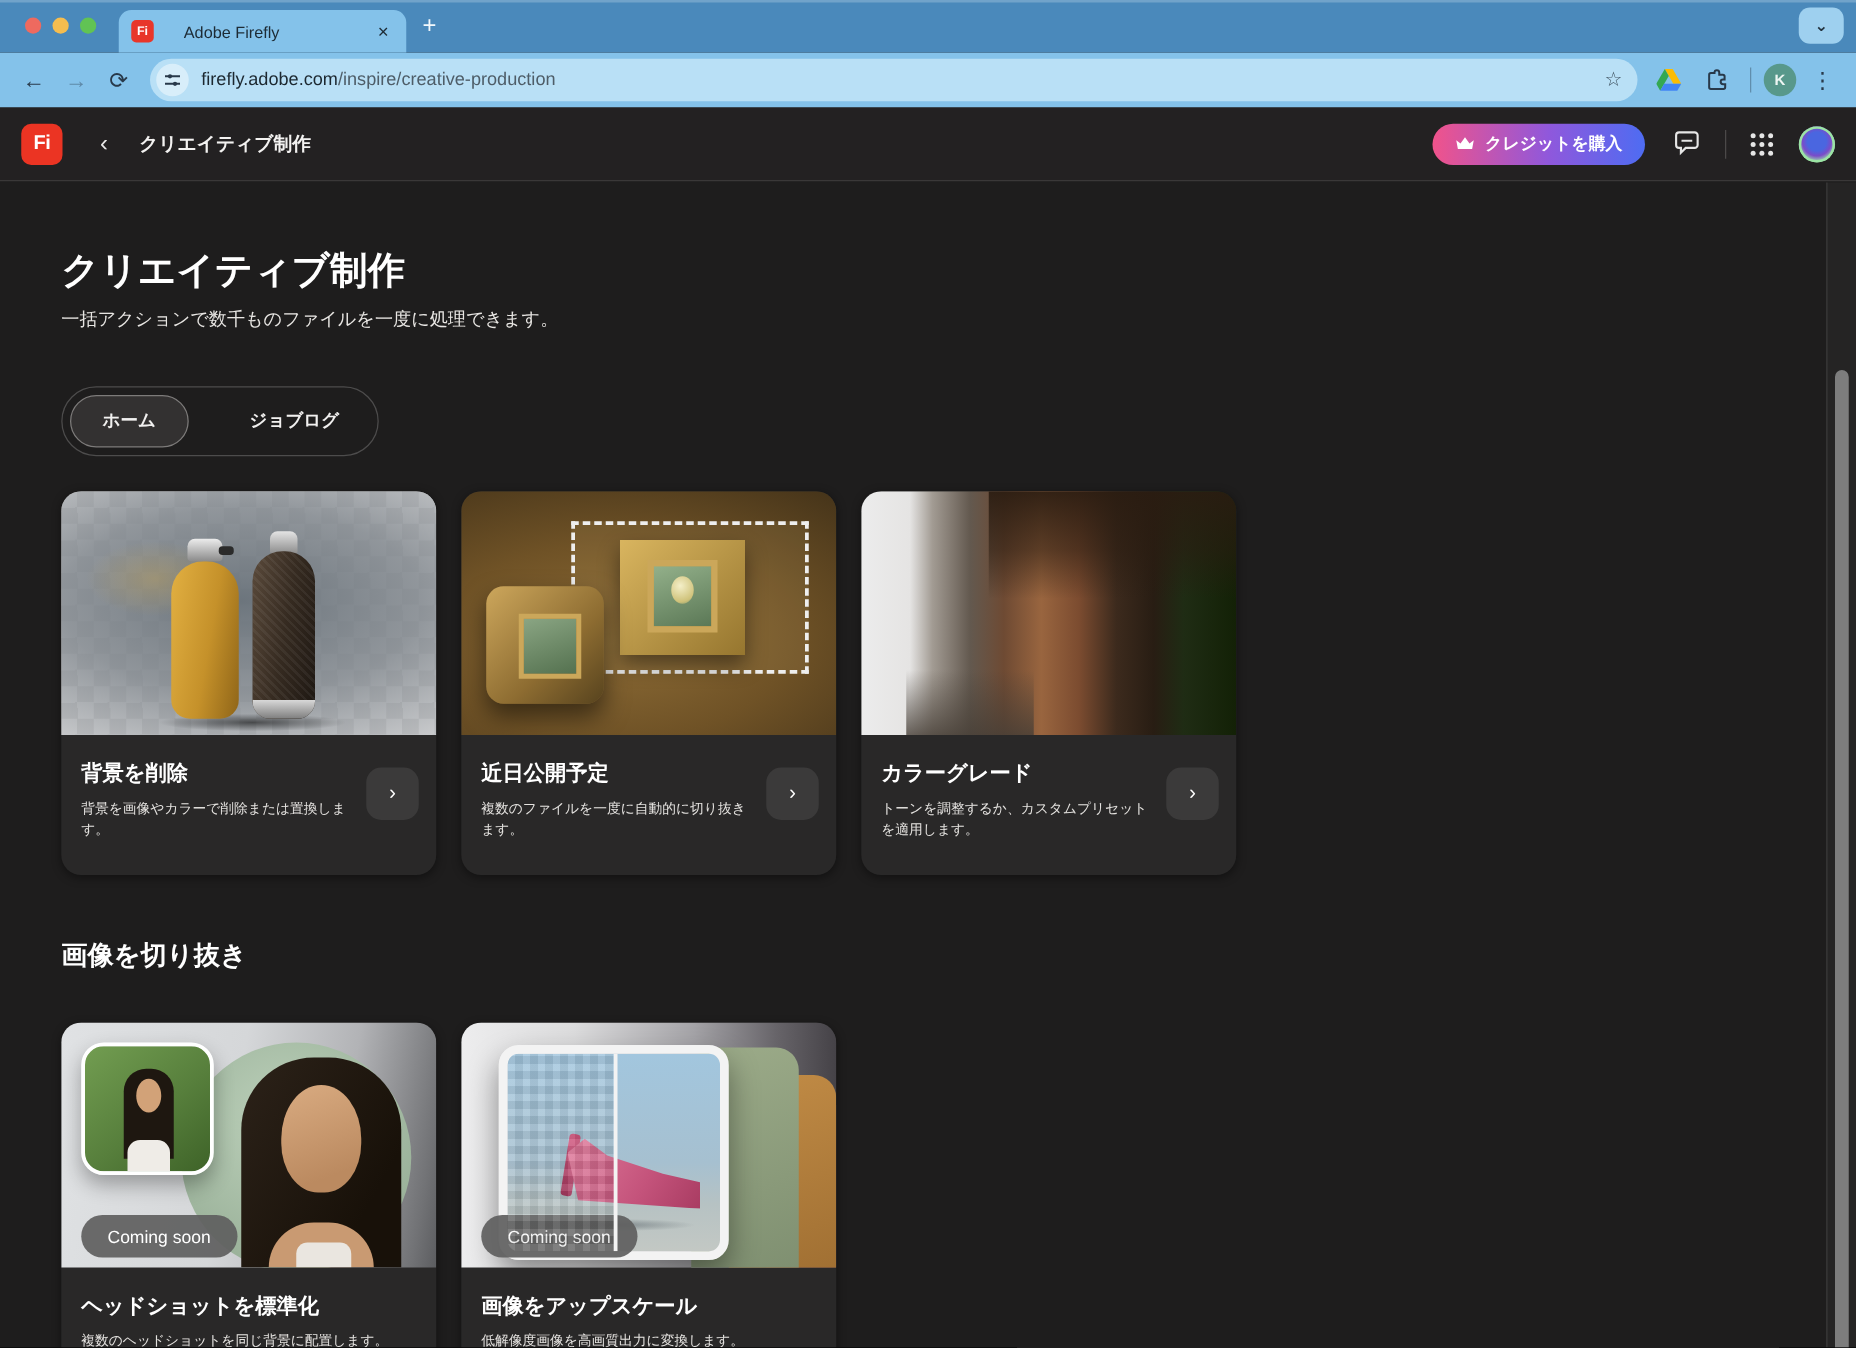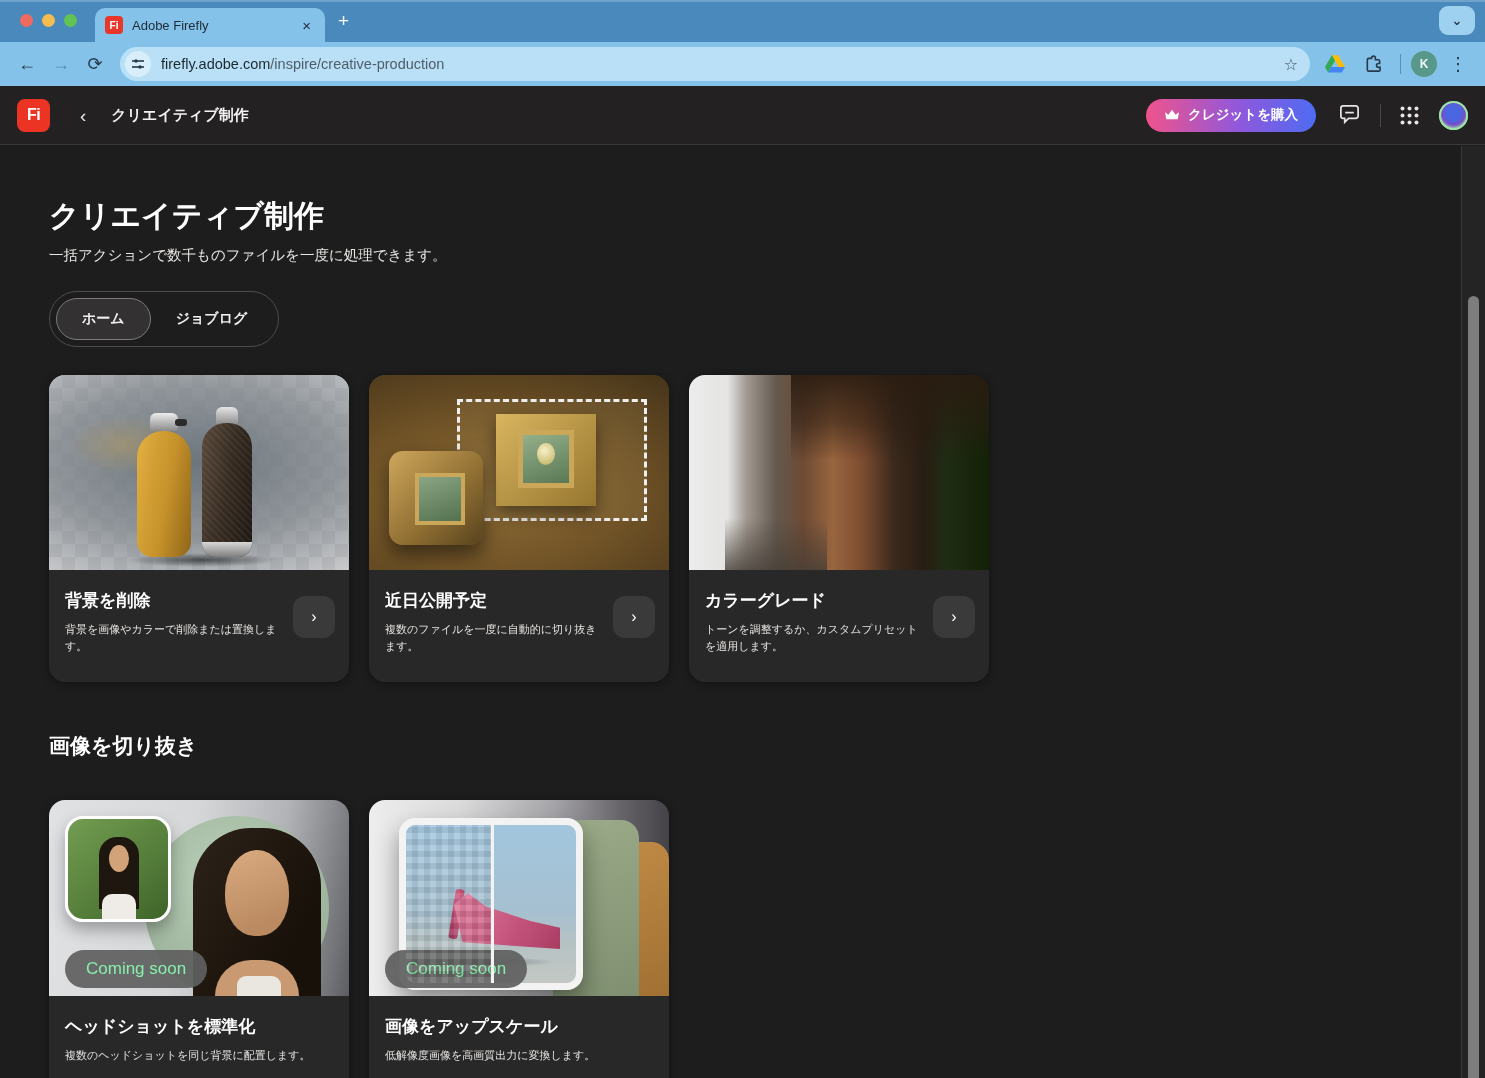--- a/index.html
+++ b/index.html
@@ -6,21 +6,21 @@
   html,body { background:#000; }
   #window { position:relative; width:1485px; height:1078px; overflow:hidden; background:#1e1d1d; }
 
   
   .tabstrip { position:relative; height:42px; background:#4a89bb; box-shadow:inset 0 2px 0 rgba(255,255,255,.22); }
   .traffic { position:absolute; top:14px; left:20px; display:flex; gap:9px; }
   .traffic span { width:13px; height:13px; border-radius:50%; }
   .tl-red { background:#ee6a5f; } .tl-yellow { background:#f5bd4f; } .tl-green { background:#61c354; }
   .tab { position:absolute; left:95px; top:8px; width:230px; height:34px; background:#84c2ea; border-radius:10px 10px 0 0; display:flex; align-items:center; padding:0 10px; }
   .tab-fav { width:18px; height:18px; border-radius:4px; background:#e8362a; color:#fff; font-size:10px; font-weight:700; display:flex; align-items:center; justify-content:center; }
-  .tab-title { margin-left:9px; font-size:13px; color:#1d2b35; flex:1; white-space:nowrap; overflow:hidden; }
+  .tab-title { margin-left:24px; font-size:13px; color:#1d2b35; flex:1; white-space:nowrap; overflow:hidden; }
   .tab-close { font-size:15px; color:#1d2b35; padding:0 4px; cursor:default; }
   .newtab-btn { position:absolute; left:338px; top:11px; font-size:19px; color:#f2f8fc; line-height:20px; }
   .tabsearch-btn { position:absolute; right:10px; top:6px; width:36px; height:29px; border-radius:9px; background:#9ed0ef; display:flex; align-items:center; justify-content:center; color:#22313c; font-size:13px; font-weight:700; }
 
   .toolbar { height:44px; background:#84c2ea; display:flex; align-items:center; padding:0 10px; }
   .nav-ico { width:34px; height:34px; display:flex; align-items:center; justify-content:center; font-size:18px; color:#28394a; }
   .nav-ico.disabled { color:rgba(40,57,74,.42); }
   .omnibox { flex:1; height:34px; margin:0 8px; background:#b9e0f6; border-radius:17px; display:flex; align-items:center; padding:0 12px 0 5px; }
   .site-ico { width:26px; height:26px; border-radius:50%; background:rgba(255,255,255,.45); display:flex; align-items:center; justify-content:center; margin-right:10px; }
   .url { font-size:14.5px; color:#1c2830; flex:1; white-space:nowrap; overflow:hidden; }
@@ -38,36 +38,36 @@
   .ff-spacer { flex:1; }
   .credits-btn { height:33px; padding:0 18px; border-radius:17px; display:flex; align-items:center; gap:8px; color:#fff; font-size:13.5px; font-weight:700; background:linear-gradient(90deg,#f0538b 0%,#8f58dc 55%,#4e6cf2 100%); }
   .ff-icon { margin-left:22px; display:flex; align-items:center; justify-content:center; }
   .ff-sep { width:1px; height:23px; background:#4b4949; margin:0 19px; }
   .ff-avatar { width:29px; height:29px; border-radius:50%; margin-left:20px; background:radial-gradient(circle at 50% 42%,#4a66e0 0 34%,#7a4cc9 52%,#9fe8a8 74%,#8fe09a 100%); box-shadow:inset 0 0 0 2px #9be4a4; }
 
   
   .content { position:absolute; top:146px; left:0; width:1461px; bottom:0; padding:0 0 0 49px; overflow:hidden; }
   .page-title { margin-top:50px; font-size:30px; font-weight:700; color:#fff; }
   .page-sub { margin-top:9px; font-size:14.5px; color:#e8e6e3; }
-  .seg-group { margin-top:26px; display:inline-flex; align-items:center; gap:0; padding:6px; border:1px solid #4d4c4c; border-radius:999px; }
+  .seg-group { margin-top:44px; display:inline-flex; align-items:center; gap:24px; padding:6px; border:1px solid #4d4c4c; border-radius:999px; }
   .seg { padding:11px 25px; border-radius:999px; font-size:14px; font-weight:700; color:#f1f0ef; }
   .seg.active { background:#333131; border:1px solid #7d7b7a; }
 
   .cards { display:flex; gap:20px; margin-top:28px; }
   .card { width:300px; border-radius:16px; background:#292828; overflow:hidden; box-shadow:0 2px 8px rgba(0,0,0,.4); flex:none; }
   .card-img { height:195px; position:relative; overflow:hidden; }
   .card-body { position:relative; padding:19px 16px; height:112px; }
   .card-title { font-size:17px; font-weight:700; color:#fff; }
   .card-desc { margin-top:9px; font-size:11px; line-height:1.5; color:#e5e3e0; width:222px; }
   .arrow-btn { position:absolute; right:14px; top:26px; width:42px; height:42px; border-radius:12px; background:#3b3a3a; display:flex; align-items:center; justify-content:center; color:#fff; font-size:16px; }
 
   .section-title { margin-top:50px; font-size:21px; font-weight:700; color:#fff; }
   .cards.row2 { margin-top:40px; }
   .card-img2 { height:196px; position:relative; overflow:hidden; }
-  .badge { position:absolute; left:16px; bottom:8px; padding:9px 21px; border-radius:22px; background:rgba(96,96,96,.93); color:#86efac; font-size:17px; }
+  .badge { position:absolute; left:16px; bottom:8px; padding:9px 21px; border-radius:22px; background:rgba(96,96,96,.93); color:#ffffff; font-size:14px; }
 
   
   .img1 { background-image:
       radial-gradient(120% 95% at 48% 45%, rgba(104,113,121,.96) 0%, rgba(132,138,144,.88) 40%, rgba(165,168,172,.5) 72%, rgba(196,198,200,.12) 100%),
       conic-gradient(#d2d2d2 25%, #ececec 0 50%, #d2d2d2 0 75%, #ececec 0);
     background-size:auto,26px 26px; }
   .img1 .glow { position:absolute; left:20px; top:40px; width:110px; height:60px; border-radius:50%; background:radial-gradient(closest-side,rgba(190,160,90,.45),transparent); }
   .b-shadow { position:absolute; left:78px; top:178px; width:150px; height:14px; border-radius:50%; background:radial-gradient(closest-side,rgba(0,0,0,.55),transparent); }
   .b-yellow { position:absolute; left:88px; top:56px; width:54px; height:126px; border-radius:26px 26px 15px 15px; background:linear-gradient(100deg,#e2b042 0%,#c5912a 55%,#8f6518 100%); }
   .b-yellow::before { content:''; position:absolute; top:-18px; left:13px; width:28px; height:18px; border-radius:6px 6px 3px 3px; background:linear-gradient(#ececec,#8b8b8b); }

